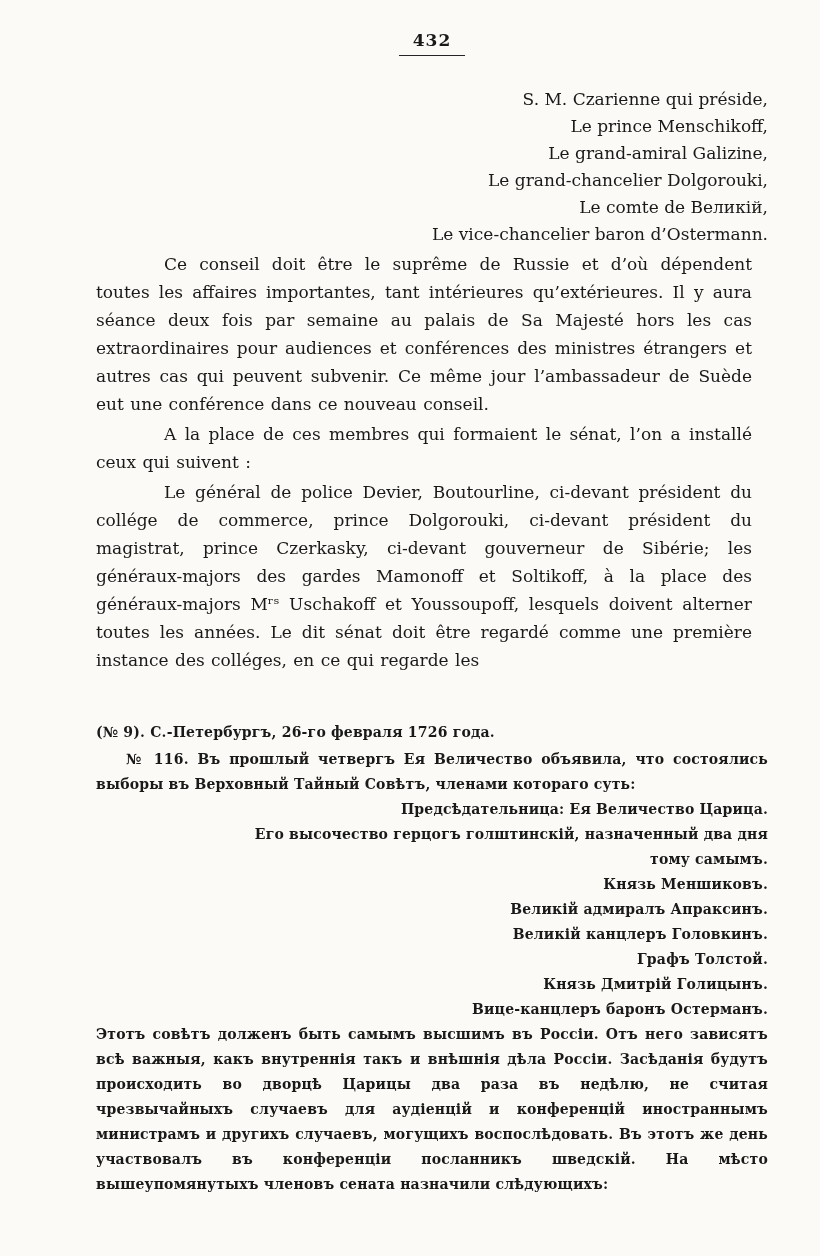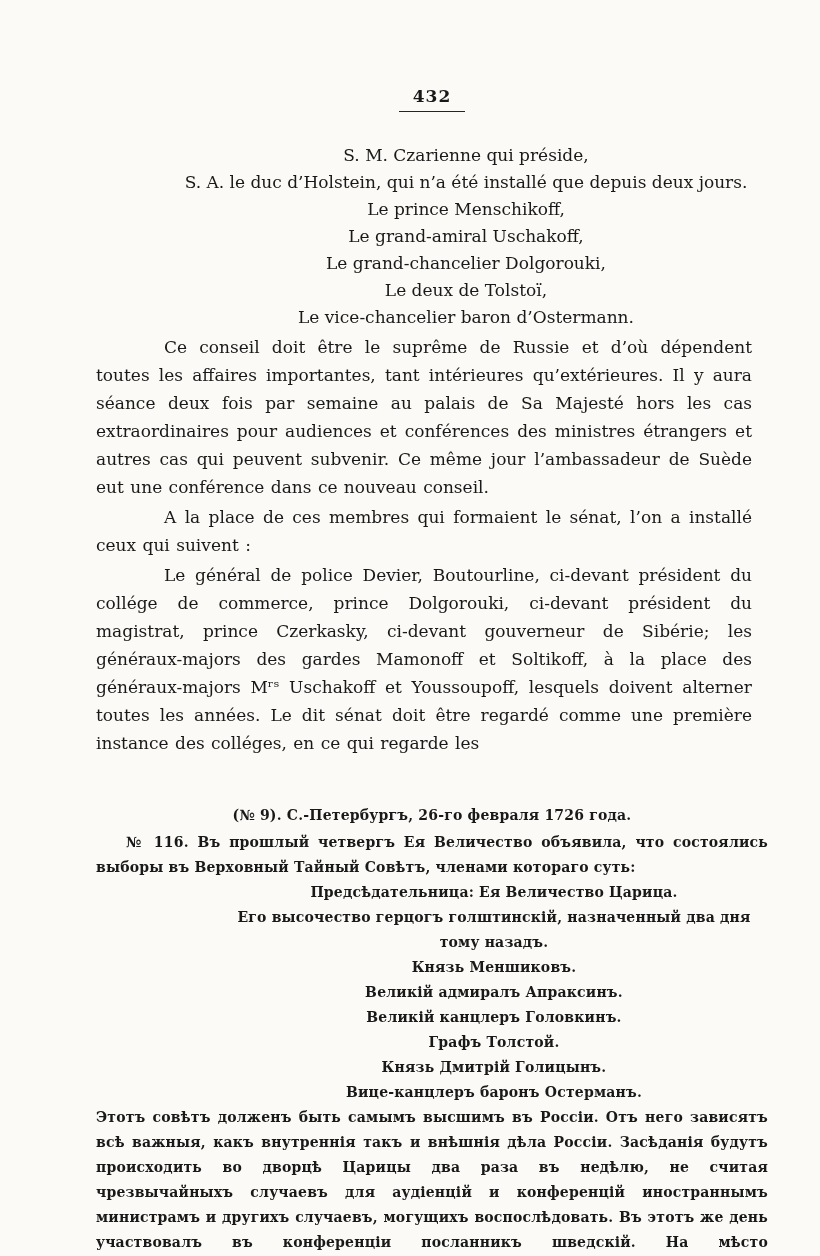--- a/index.html
+++ b/index.html
@@ -11,21 +11,21 @@
     height: 1256px;
     background: #fbfaf6;
     overflow: hidden;
     font-family: "DejaVu Serif", serif;
     color: #191919;
   }
   .page {
     box-sizing: border-box;
     width: 820px;
     height: 1256px;
-    padding: 88px 52px 0 96px;
+    padding: 32px 52px 0 96px;
   }
   
   .running-head {
     text-align: center;
     margin-bottom: 30px;
   }
   .page-number {
     font-size: 17px;
     font-weight: bold;
     letter-spacing: 1px;
@@ -38,83 +38,82 @@
     height: 0;
   }
   
   .main-text {
     font-size: 17px;
     line-height: 28px;
     text-align: justify;
   }
   .member-line {
     margin: 0 0 0 68px;
-    text-align: center;
+    text-align: right;
     line-height: 27px;
   }
   .para {
     margin: 2px 16px 0 0;
     text-indent: 68px;
     word-spacing: 1px;
   }
   
   .footnote {
     margin-top: 46px;
     font-size: 14px;
     line-height: 25px;
     font-weight: bold;
     letter-spacing: 0.2px;
     text-align: justify;
   }
   .fn-dateline {
-    text-align: center;
+    text-align: left;
     margin: 0 0 2px 0;
   }
   .fn-intro {
     margin: 0;
     text-indent: 30px;
   }
   .fn-member {
     margin: 0 0 0 124px;
-    text-align: center;
+    text-align: right;
   }
   .fn-body {
     margin: 0;
   }
 </style>
 </head>
 <body>
 
 <div class="page">
 
   <div class="running-head">
     <div class="page-number">432</div>
     <div class="page-number-rule"></div>
   </div>
 
   <div class="main-text">
     <p class="member-line">S. M. Czarienne qui préside,</p>
-    <p class="member-line">S. A. le duc d’Holstein, qui n’a été installé que depuis deux jours.</p>
     <p class="member-line">Le prince Menschikoff,</p>
-    <p class="member-line">Le grand-amiral Uschakoff,</p>
+    <p class="member-line">Le grand-amiral Galizine,</p>
     <p class="member-line">Le grand-chancelier Dolgorouki,</p>
-    <p class="member-line">Le deux de Tolstoï,</p>
+    <p class="member-line">Le comte de Великій,</p>
     <p class="member-line">Le vice-chancelier baron d’Ostermann.</p>
 
     <p class="para">Ce conseil doit être le suprême de Russie et d’où dépendent toutes les affaires importantes, tant intérieures qu’extérieures. Il y aura séance deux fois par semaine au palais de Sa Majesté hors les cas extraordinaires pour audiences et conférences des ministres étrangers et autres cas qui peuvent subvenir. Ce même jour l’ambassadeur de Suède eut une conférence dans ce nouveau conseil.</p>
     <p class="para">A la place de ces membres qui formaient le sénat, l’on a installé ceux qui suivent :</p>
     <p class="para">Le général de police Devier, Boutourline, ci-devant président du collége de commerce, prince Dolgorouki, ci-devant président du magistrat, prince Czerkasky, ci-devant gouverneur de Sibérie; les généraux-majors des gardes Mamonoff et Soltikoff, à la place des généraux-majors Mʳˢ Uschakoff et Youssoupoff, lesquels doivent alterner toutes les années. Le dit sénat doit être regardé comme une première instance des colléges, en ce qui regarde les</p>
   </div>
 
   <div class="footnote">
     <p class="fn-dateline">(№ 9). С.-Петербургъ, 26-го февраля 1726 года.</p>
     <p class="fn-intro">№ 116. Въ прошлый четвергъ Ея Величество объявила, что состоялись выборы въ Верховный Тайный Совѣтъ, членами котораго суть:</p>
 
     <p class="fn-member">Предсѣдательница: Ея Величество Царица.</p>
-    <p class="fn-member">Его высочество герцогъ голштинскій, назначенный два дня тому назадъ.</p>
+    <p class="fn-member">Его высочество герцогъ голштинскій, назначенный два дня тому самымъ.</p>
     <p class="fn-member">Князь Меншиковъ.</p>
     <p class="fn-member">Великій адмиралъ Апраксинъ.</p>
     <p class="fn-member">Великій канцлеръ Головкинъ.</p>
     <p class="fn-member">Графъ Толстой.</p>
     <p class="fn-member">Князь Дмитрій Голицынъ.</p>
     <p class="fn-member">Вице-канцлеръ баронъ Остерманъ.</p>
 
     <p class="fn-body">Этотъ совѣтъ долженъ быть самымъ высшимъ въ Россіи. Отъ него зависятъ всѣ важныя, какъ внутреннія такъ и внѣшнія дѣла Россіи. Засѣданія будутъ происходить во дворцѣ Царицы два раза въ недѣлю, не считая чрезвычайныхъ случаевъ для аудіенцій и конференцій иностраннымъ министрамъ и другихъ случаевъ, могущихъ воспослѣдовать. Въ этотъ же день участвовалъ въ конференціи посланникъ шведскій. На мѣсто вышеупомянутыхъ членовъ сената назначили слѣдующихъ:</p>
 
   </div>

